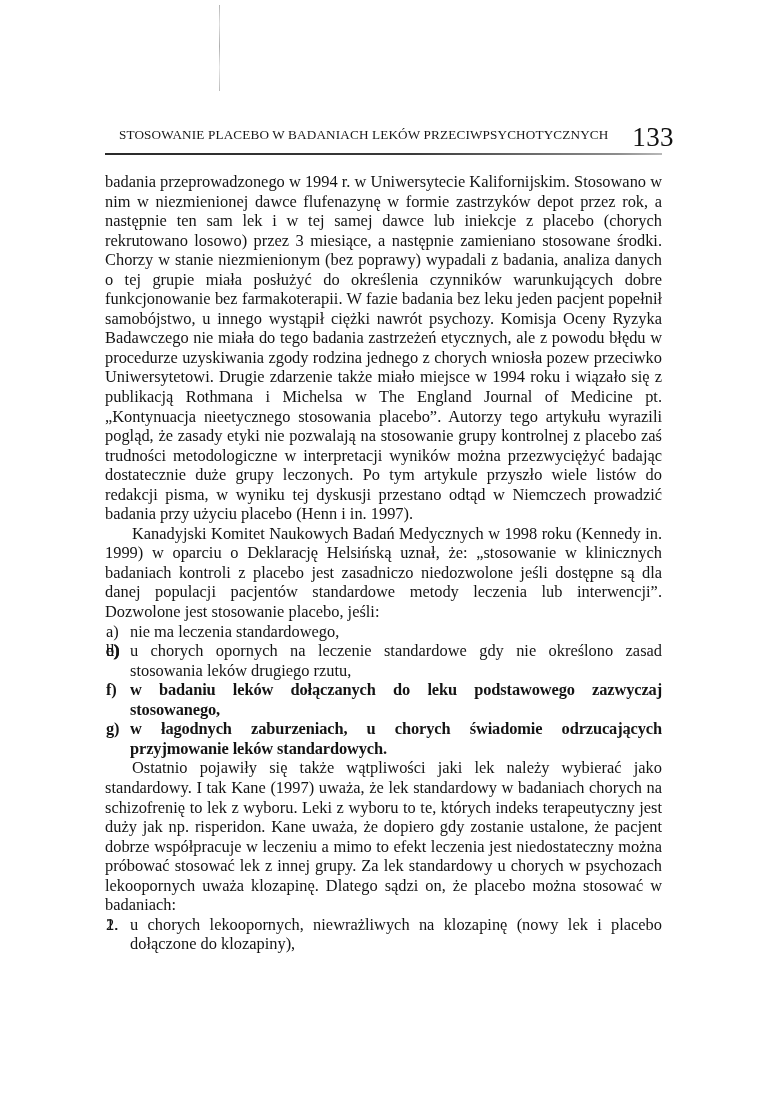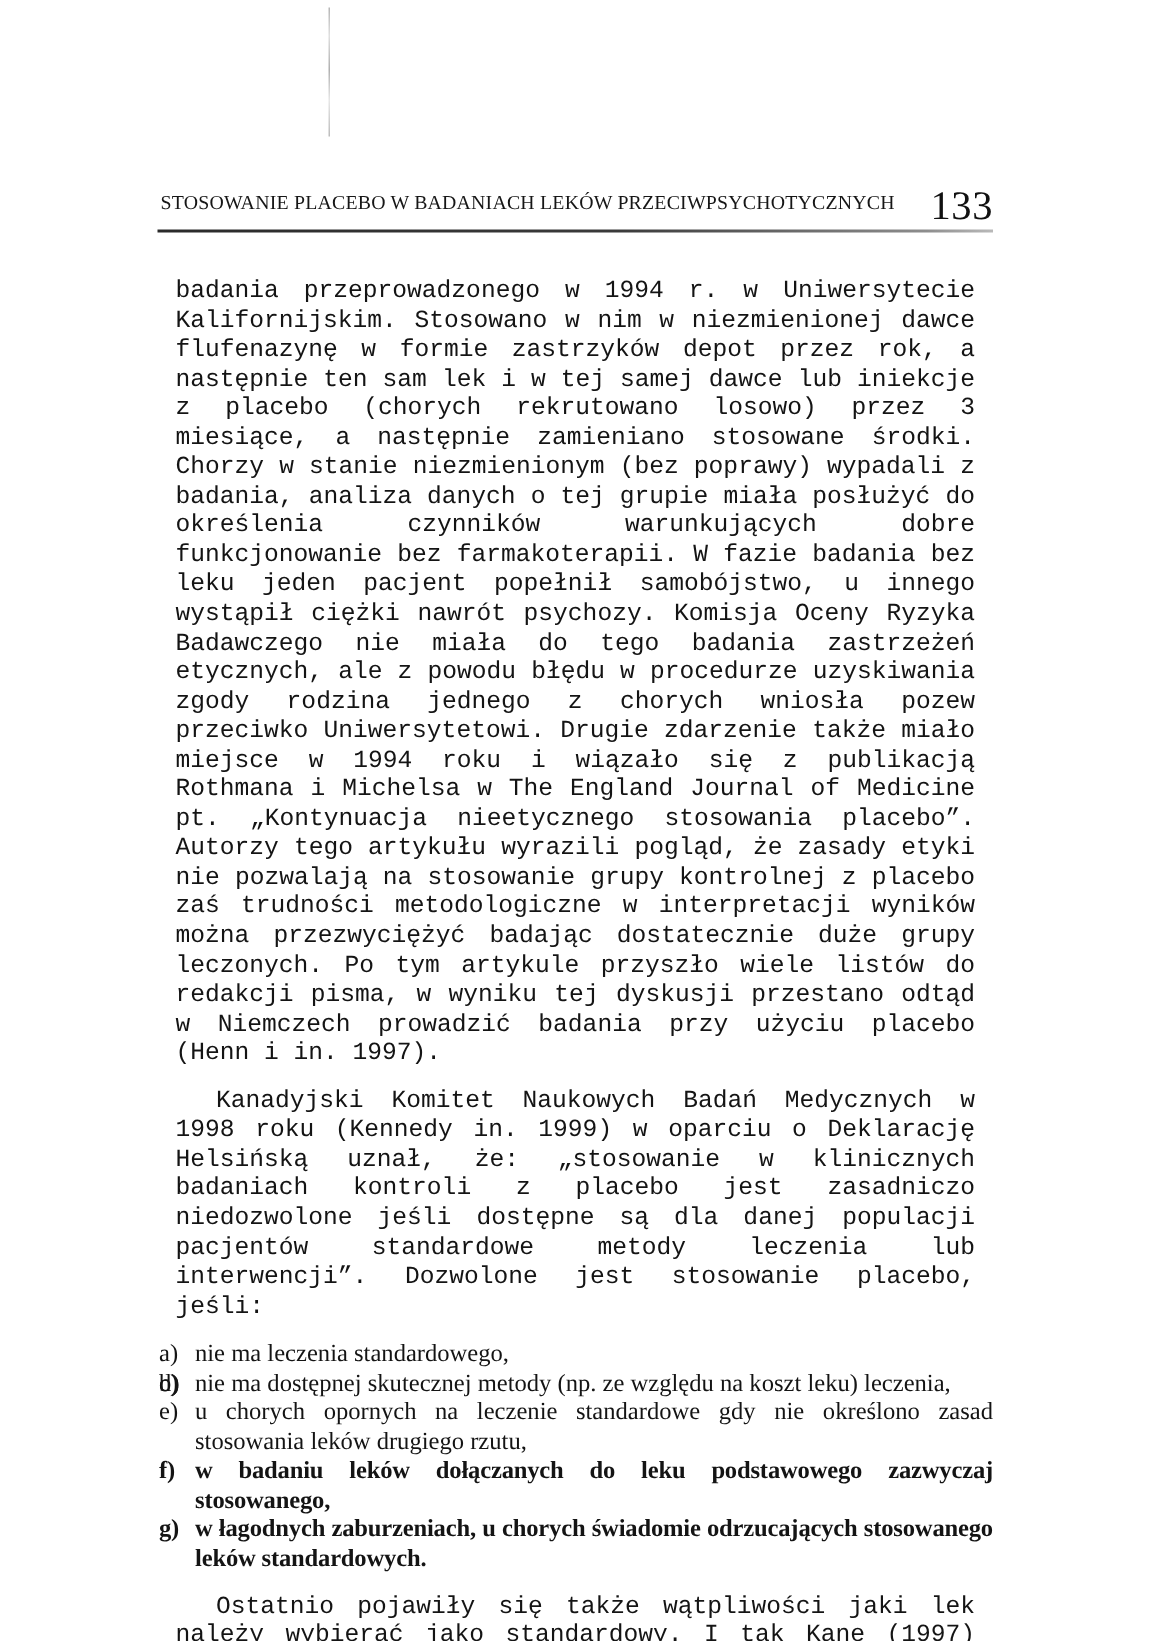--- a/index.html
+++ b/index.html
@@ -36,21 +36,21 @@
     position: absolute;
     left: 105px;
     top: 0;
     width: 557px;
     height: 1094px;
   }
 
   
   .running-head {
     position: absolute;
-    left: 0;
+    left: 12px;
     top: 127px;
     width: 557px;
     height: 26px;
   }
   .running-head-title {
     position: absolute;
     left: 2px;
     top: 0;
     font-size: 13.2px;
     letter-spacing: 0.15px;
@@ -81,23 +81,22 @@
     left: 0;
     top: 172px;
     width: 557px;
     font-size: 16.4px;
     line-height: 19.55px;
     text-align: justify;
     text-justify: inter-word;
     color: #141414;
   }
   .body-text p {
-    margin: 12px;
+    margin: 0;
     text-indent: 27px;
-    font-family: Liberation Mono, monospace;
   }
   .body-text p.no-indent {
     text-indent: 0;
   }
 
   
   .lettered-list,
   .numbered-list {
     margin: 0;
     padding: 0;
@@ -153,30 +152,30 @@
       <li>
         <span class="marker">a)</span><span>nie ma leczenia standardowego,</span>
       </li>
       <li>
         <span class="marker">b)</span>
       </li>
       <li>
         <span class="marker">c)</span>
       </li>
       <li>
-        <span class="marker">d)</span><span>nie ma dostępnej skutecznej metody (np. ze względu na koszt leku) leczenia,</span>
+        <span class="marker">d)</span>
       </li>
       <li>
         <span class="marker">e)</span><span>u chorych opornych na leczenie standardowe gdy nie określono zasad stosowania leków drugiego rzutu,</span>
       </li>
       <li class="heavy">
         <span class="marker">f)</span><span>w badaniu leków dołączanych do leku podstawowego zazwyczaj stosowanego,</span>
       </li>
       <li class="heavy">
-        <span class="marker">g)</span><span>w łagodnych zaburzeniach, u chorych świadomie odrzucających stosowanego leków standardowych.</span>
+        <span class="marker">g)</span><span>w łagodnych zaburzeniach, u chorych świadomie odrzucających przyjmowanie leków standardowych.</span>
       </li>
     </ul>
 
     <p>Ostatnio pojawiły się także wątpliwości jaki lek należy wybierać jako standardowy. I tak Kane (1997) uważa, że lek standardowy w badaniach chorych na schizofrenię to lek z wyboru. Leki z wyboru to te, których indeks terapeutyczny jest duży jak np. risperidon. Kane uważa, że dopiero gdy zostanie ustalone, że pacjent dobrze współpracuje w leczeniu a mimo to efekt leczenia jest niedostateczny można próbować stosować lek z innej grupy. Za lek standardowy u chorych w psychozach lekoopornych uważa klozapinę. Dlatego sądzi on, że placebo można stosować w badaniach:</p>
 
     <ol class="numbered-list">
       <li>
         <span class="marker">1.</span>
       </li>
       <li>

